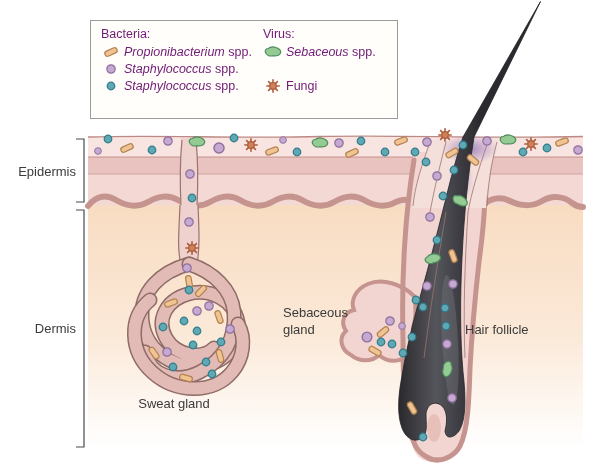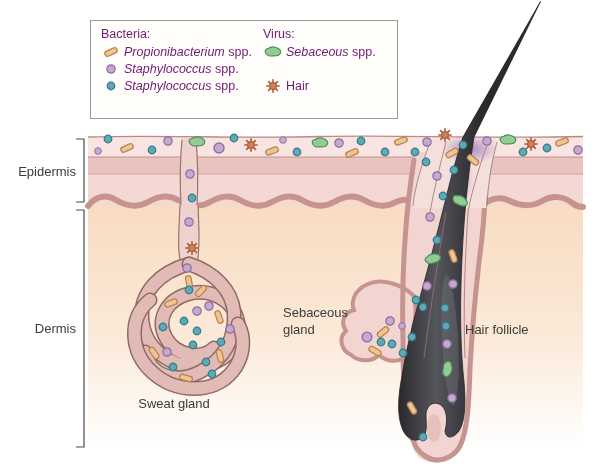--- a/index.html
+++ b/index.html
@@ -290,18 +290,18 @@
       <svg width="20" height="16" viewBox="-10 -8 20 16">
             <use href="#sym-mala" class="mala"></use>
           </svg>
       <span><span class="gname">Sebaceous</span><span> spp.</span></span>
     </div>
     <div class="spacer"></div>
     <div class="row">
       <svg width="20" height="16" viewBox="-10 -8 20 16">
             <use href="#sym-virus" class="virus"></use>
           </svg>
-      <span>Hair</span>
+      <span>Fungi</span>
     </div>
   </div>
 </div>
 
 </div>
 
 </body></html>

